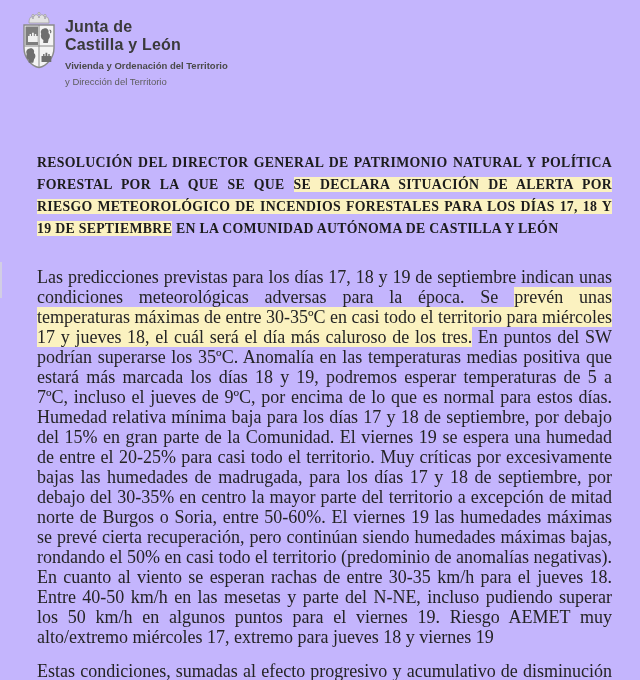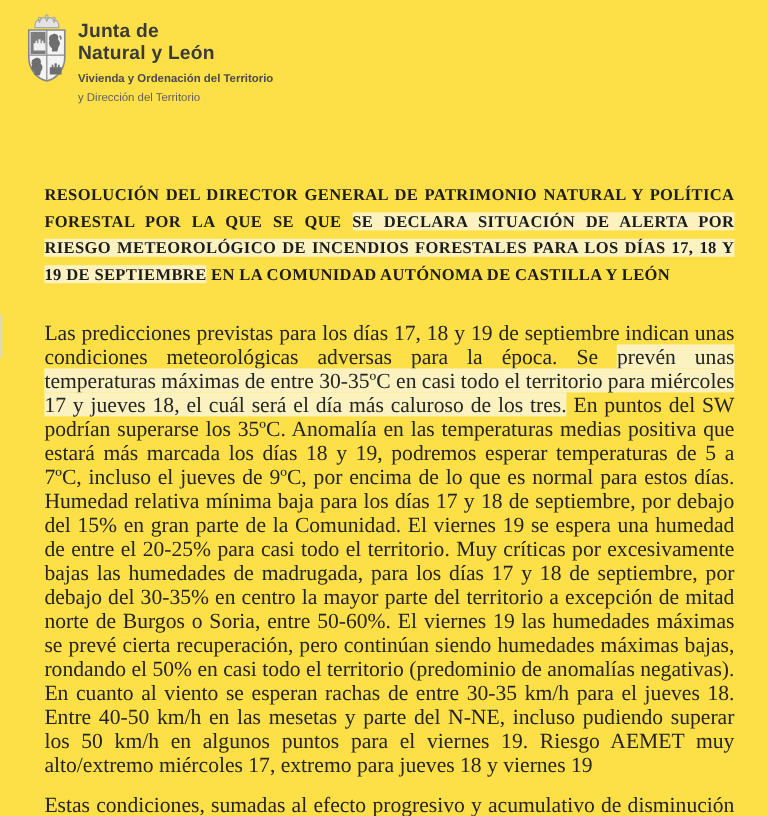--- a/index.html
+++ b/index.html
@@ -1,20 +1,20 @@
 <!DOCTYPE html>
 <html style="--hl: #fbf2c0;"><head>
 <meta charset="utf-8">
 <style>
   html, body { margin: 0; padding: 0; background: #ffffff; }
   .page {
     position: relative;
     width: 640px;
     height: 680px;
-    background: #fde047;
+    background: #c4b5fd;
     overflow: hidden;
     font-family: "Liberation Serif", serif;
   }
 
   
   .letterhead {
     position: absolute;
     left: 20px;
     top: 8px;
     display: flex;
@@ -108,21 +108,21 @@
         <path d="M29.5 20 c1.4 0.4 1.8 2 0.8 3" stroke="#6e6e6e" stroke-width="1.2" fill="none"></path>
 
         <path d="M9.5 38.5 c3.2 -1.2 5.4 1.6 4.4 4.6 c2 1.4 2 4.4 0.2 6.2 l-0.8 3.4 h-4.6 l0.2 -2.8 c-2.2 -1 -3.2 -3.8 -2.2 -6 c-1.2 -3 0.6 -5 3 -5.4 z" fill="#6e6e6e"></path>
 
         <path d="M21.5 52 v-6 h1.6 v-2 h1.4 v2 h1 v-3.2 h1.8 v3.2 h1 v-2 h1.4 v2 h1.6 v6 z" fill="#6e6e6e"></path>
       </svg>
     </div>
     <div class="org-block">
       <div class="org-name">
         <div>Junta de</div>
-        <div>Natural y León</div>
+        <div>Castilla y León</div>
       </div>
       <div class="dept">
         <div>Vivienda y Ordenación del Territorio</div>
       </div>
       <div class="subdept">
         <div>y Dirección del Territorio</div>
       </div>
     </div>
   </div>
 

